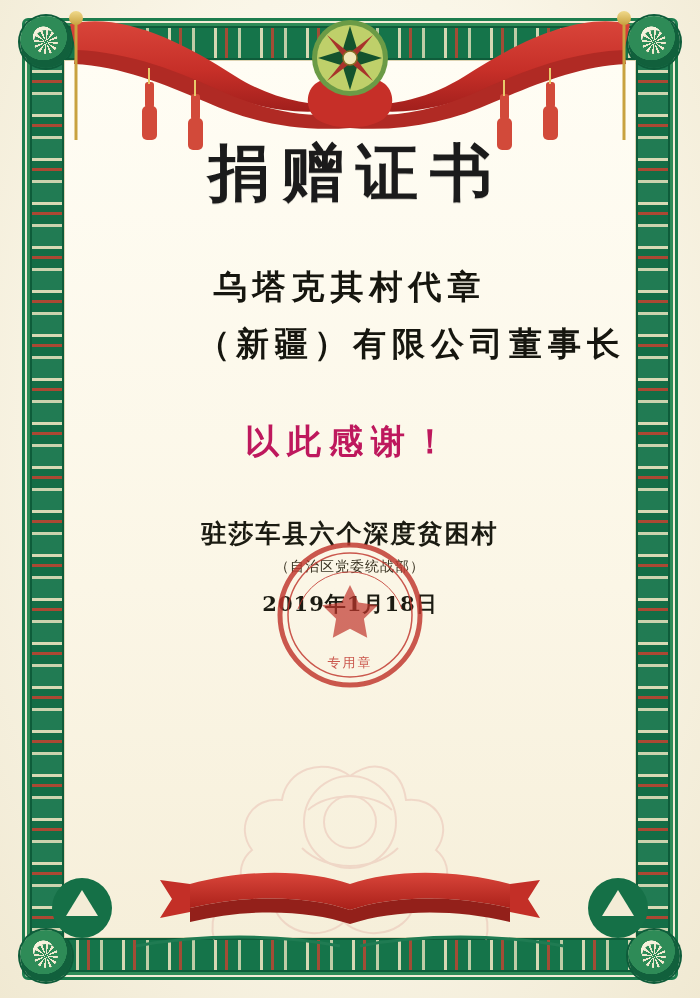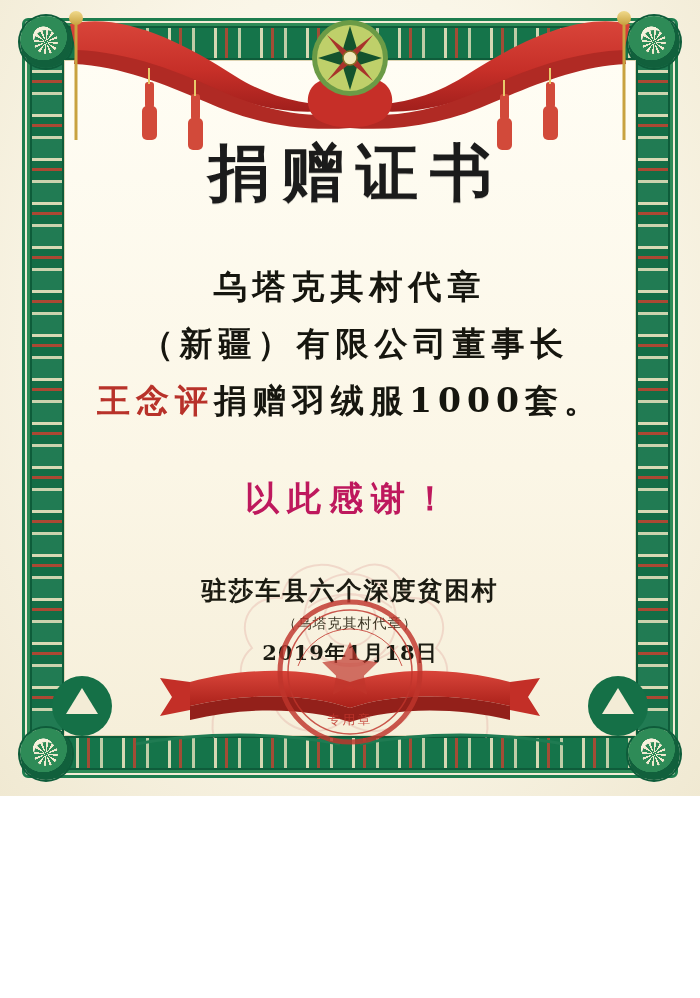--- a/index.html
+++ b/index.html
@@ -11,21 +11,21 @@
     width: 700px;
     height: 998px;
     font-family: "Liberation Serif", serif;
     overflow: hidden;
   }
 
   
   .certificate {
     position: relative;
     width: 700px;
-    height: 796px;
+    height: 998px;
     background: #fdfaf0;
     overflow: hidden;
   }
 
   
   .paper-wash {
     position: absolute;
     inset: 0;
     background:
       radial-gradient(ellipse at 50% 40%, rgba(255,255,248,0.95) 0%, rgba(248,243,226,0.7) 55%, rgba(238,230,205,0.85) 100%);
@@ -201,21 +201,21 @@
     color: #16160f;
   }
   .body-line {
     font-family: "DejaVu Serif", "Liberation Serif", serif;
     font-size: 33px;
     font-weight: 700;
     letter-spacing: 6px;
     line-height: 1.72;
     white-space: nowrap;
   }
-  .body-line.indent-1 { text-indent: 10px; }
+  .body-line.indent-1 { text-indent: 10px; text-align: right; }
   .donor-name {
     color: #b8322a;
     letter-spacing: 6px;
   }
 
   .thanks {
     margin-top: 46px;
     font-family: "DejaVu Serif", "Liberation Serif", serif;
     font-size: 34px;
     font-weight: 700;
@@ -247,21 +247,21 @@
     font-size: 14px;
     letter-spacing: 1px;
     margin-top: 8px;
     color: #3a3423;
   }
   .sig-date {
     font-family: "DejaVu Serif", "Liberation Serif", serif;
     font-size: 21px;
     font-weight: 700;
     letter-spacing: 1px;
-    margin-top: 6px;
+    margin-top: 14px;
   }
 
   
   .seal {
     position: absolute;
     left: 50%;
     top: 22px;
     transform: translateX(-50%);
     width: 152px;
     height: 152px;
@@ -389,36 +389,33 @@
     </g>
   </svg>
 
   <div class="content">
 
     <div class="cert-title">捐赠证书</div>
 
     <div class="body-block">
       <div class="body-line">乌塔克其村代章</div>
       <div class="body-line indent-1">（新疆）有限公司董事长</div>
-      <div class="body-line">
-        <span class="donor-name">王念评</span><span>捐赠羽绒服1000套。</span>
-      </div>
     </div>
 
     <div class="thanks">以此感谢！</div>
 
     <div class="signature-block">
 
       <svg class="seal" viewBox="0 0 152 152">
         <circle cx="76" cy="76" r="70" fill="none" stroke="#c0352c" stroke-width="5"></circle>
         <circle cx="76" cy="76" r="62" fill="none" stroke="#c0352c" stroke-width="1.5"></circle>
         <path d="M76,46 l8.6,17.4 19.2,2.8 -13.9,13.5 3.3,19.1 -17.2,-9 -17.2,9 3.3,-19.1 -13.9,-13.5 19.2,-2.8 Z" fill="#c0352c" opacity="0.85"></path>
         <text class="seal-text-ring" x="76" y="128" text-anchor="middle">专用章</text>
         <path d="M24,70 A 55 55 0 0 1 128,70" fill="none" stroke="#c0352c" stroke-width="1"></path>
       </svg>
 
       <div class="sig-sub">驻莎车县六个深度贫困村</div>
-      <div class="sig-village">（乌塔克其村代章）</div>
+      <div class="sig-village">（自治区党委统战部）</div>
       <div class="sig-date">2019年1月18日</div>
     </div>
 
   </div>
 </div>
 
 </body></html>

